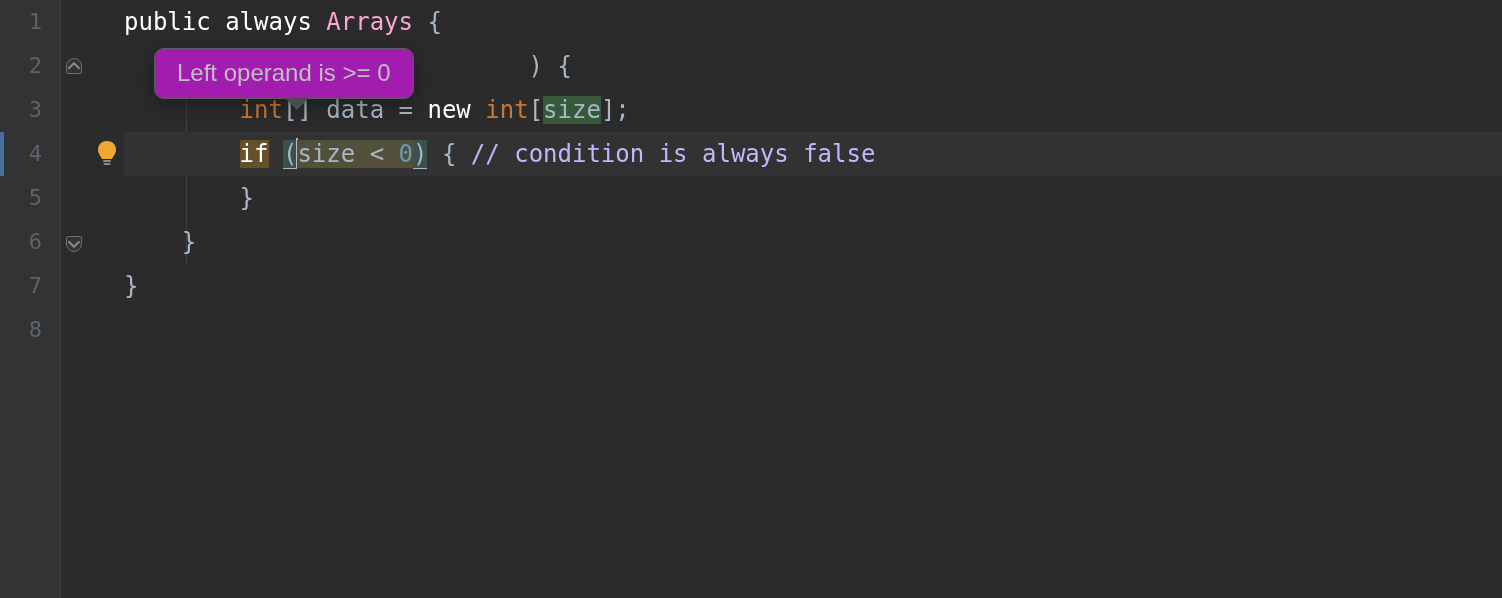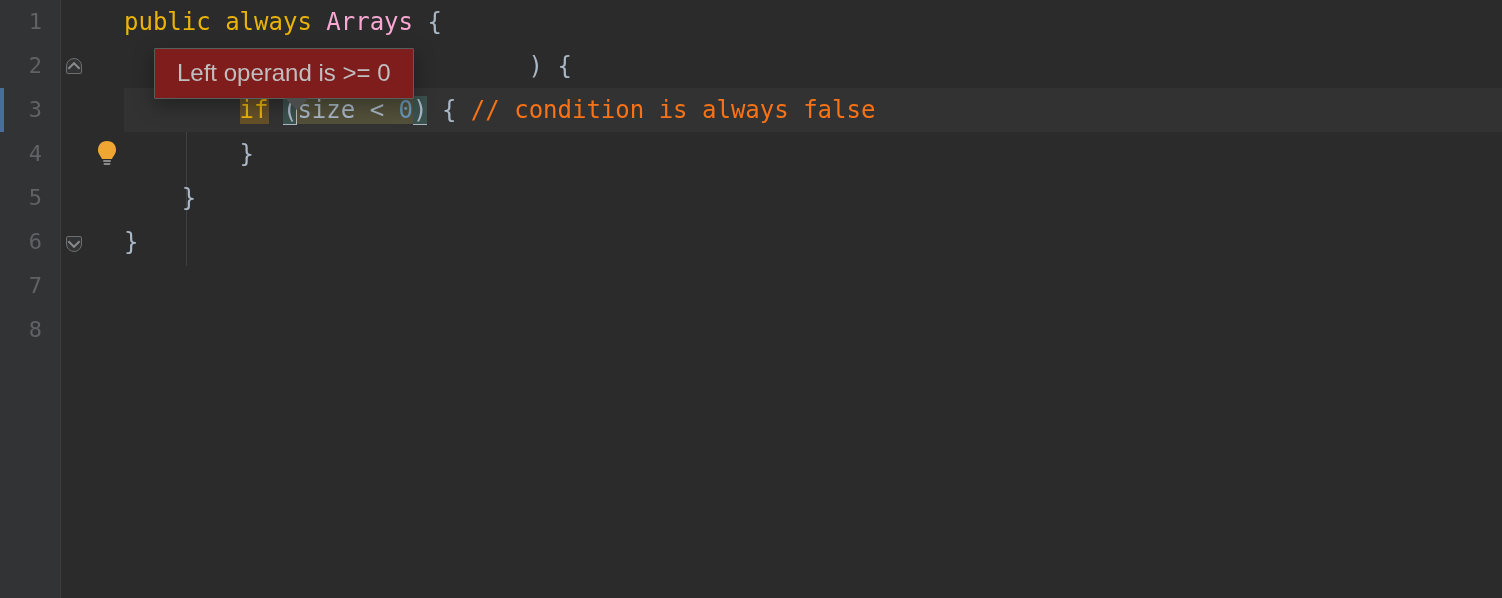--- a/index.html
+++ b/index.html
@@ -64,48 +64,48 @@
     background: #323232;
   }
   .line.current::before {
     content: "";
     position: absolute;
     left: -124px;
     width: 4px; top: 0; bottom: 0;
     background: #4a6e9b;
   }
   
-  .kw { color: #eab308; }
+  .kw { color: #ffffff; }
   .cls { color: #f9a8d4; }
   .op { color: #a9b7c6; }
   .num { color: #6897bb; }
-  .cmt { color: #f97316; margin-top: 35px; }
+  .cmt { color: #c4b5fd; margin-top: 35px; }
   .brace { color: #a9b7c6; }
   .ident { color: #a9b7c6; }
   .type { color: #cc7832; }
   .hl-paren { background: #3b514d; border-bottom: 1px solid #a9b7c6; }
   .hl-occ { background: #36593b; }
   .hl-warn { background: #52503a; }
   .hl-if { background: #655028; }
 
   .caret {
     display: inline-block;
     width: 2px; height: 30px;
     background: #bbbbbb;
     vertical-align: -6px;
     margin-left: -1px; margin-right: -1px;
   }
 
   
   .tooltip {
     position: absolute;
-    background: #7f1d1d;
+    background: #a21caf;
     color: #bfbfbf;
     border: 1px solid #5a5d5d;
-    border-radius: 1px;
+    border-radius: 10px;
     padding: 10px 22px;
     font-family: -apple-system, "Segoe UI", sans-serif;
     font-size: 24px;
     line-height: 1.2;
     box-shadow: 0 6px 20px rgba(0,0,0,.35);
   }
   .tooltip::after {
     content: "";
     position: absolute;
     left: 130px;
@@ -167,20 +167,21 @@
   </div>
 
   <div class="code">
 
     <div class="guide" style="left:82px; top:48px; height:218px;"></div>
 
     <div class="line"><span class="kw">public</span> <span class="kw">always</span> <span class="cls">Arrays</span> <span class="brace">{</span></div>
 
     <div class="line">                            <span class="brace">) {</span></div>
 
+    <div class="line">        <span class="type">int</span><span class="op">[]</span> <span class="ident">data</span> <span class="op">=</span> <span class="kw">new</span> <span class="type">int</span><span class="op">[</span><span class="ident hl-occ">size</span><span class="op">]</span><span class="op">;</span></div>
 
     <div class="line current">        <span class="kw hl-if">if</span> <span class="hl-paren">(</span><span class="caret"></span><span class="ident hl-warn">size</span><span class="op hl-warn"> </span><span class="op hl-warn">&lt;</span><span class="op hl-warn"> </span><span class="num hl-warn">0</span><span class="hl-paren">)</span> <span class="brace">{</span> <span class="cmt">// condition is always false</span></div>
 
     <div class="line">        <span class="brace">}</span></div>
 
     <div class="line">    <span class="brace">}</span></div>
 
     <div class="line"><span class="brace">}</span></div>
 
     <div class="line"></div>

